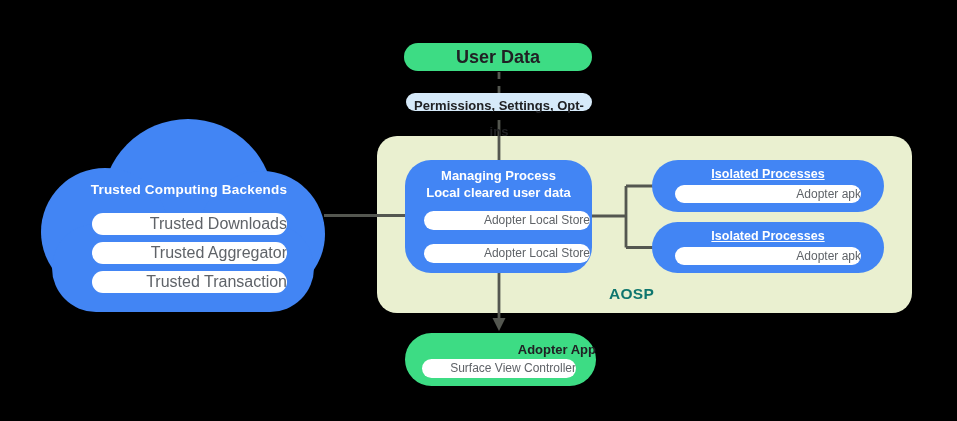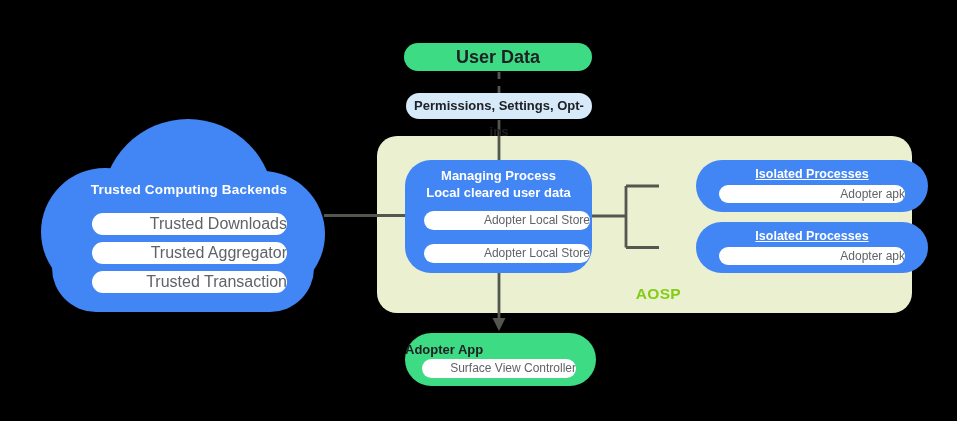--- a/index.html
+++ b/index.html
@@ -20,40 +20,40 @@
   }
   .cloud-pill{left:92px;width:195px;height:22px;line-height:22px;font-size:16px;}
   .cp1{top:213px;} .cp2{top:242px;} .cp3{top:271px;}
   
   .user-data{
     left:404px;top:43px;width:188px;height:28px;border-radius:14px;
     background:#3ddc84;color:#202124;font-size:18px;font-weight:bold;
     text-align:center;line-height:28px;
   }
   .permissions{
-    left:406px;top:93px;width:186px;height:26px;border-radius:13px;
+    left:406px;top:93px;width:186px;height:18px;border-radius:13px;
     background:#d6eafa;color:#202124;font-size:13px;font-weight:bold;
     text-align:center;line-height:26px;
   }
   
   .panel{left:377px;top:136px;width:535px;height:177px;border-radius:20px;background:#eaf0d0;}
-  .aosp-label{left:609px;top:285px;width:72px;text-align:right;color:#84cc16;font-size:15.5px;font-weight:bold;letter-spacing:.3px;}
+  .aosp-label{left:609px;top:285px;width:72px;text-align:left;color:#0f766e;font-size:15.5px;font-weight:bold;letter-spacing:.3px;}
   
   .managing{left:405px;top:160px;width:187px;height:113px;border-radius:26px;background:#4285f4;}
   .managing-title{left:405px;top:168px;width:187px;text-align:center;color:#ffffff;font-size:13px;font-weight:bold;line-height:16.5px;}
   .store-pill{left:424px;width:150px;height:19px;line-height:19px;border-radius:10px;padding-left:16px;}
   .sp1{top:211px;} .sp2{top:244px;}
   
-  .capsule{left:696px;width:232px;border-radius:26px;background:#4285f4;}
+  .capsule{left:652px;width:232px;border-radius:26px;background:#4285f4;}
   .cap1{top:160px;height:52px;} .cap2{top:222px;height:51px;}
   .cap-title{position:absolute;left:0;top:7px;width:100%;text-align:center;color:#ffffff;font-size:12.5px;font-weight:bold;text-decoration:underline;}
   .cap-pill{position:absolute;left:23px;top:25px;width:186px;height:18px;line-height:18px;}
   
   .adopter{left:405px;top:333px;width:191px;height:53px;border-radius:27px;background:#3ddc84;}
-  .adopter-title{position:absolute;left:0;top:9px;width:100%;text-align:left;color:#202124;font-size:13px;font-weight:bold;}
+  .adopter-title{position:absolute;left:0;top:9px;width:100%;text-align:right;color:#202124;font-size:13px;font-weight:bold;}
   .adopter-pill{position:absolute;left:17px;top:26px;width:154px;height:19px;line-height:19px;}
   .lines-svg{left:0;top:0;}
 </style>
 </head>
 <body>
 
 <div class="canvas">
 
   <svg class="abs cloud-svg" width="300" height="204" viewBox="0 0 300 204">
     <g fill="#4285f4">

